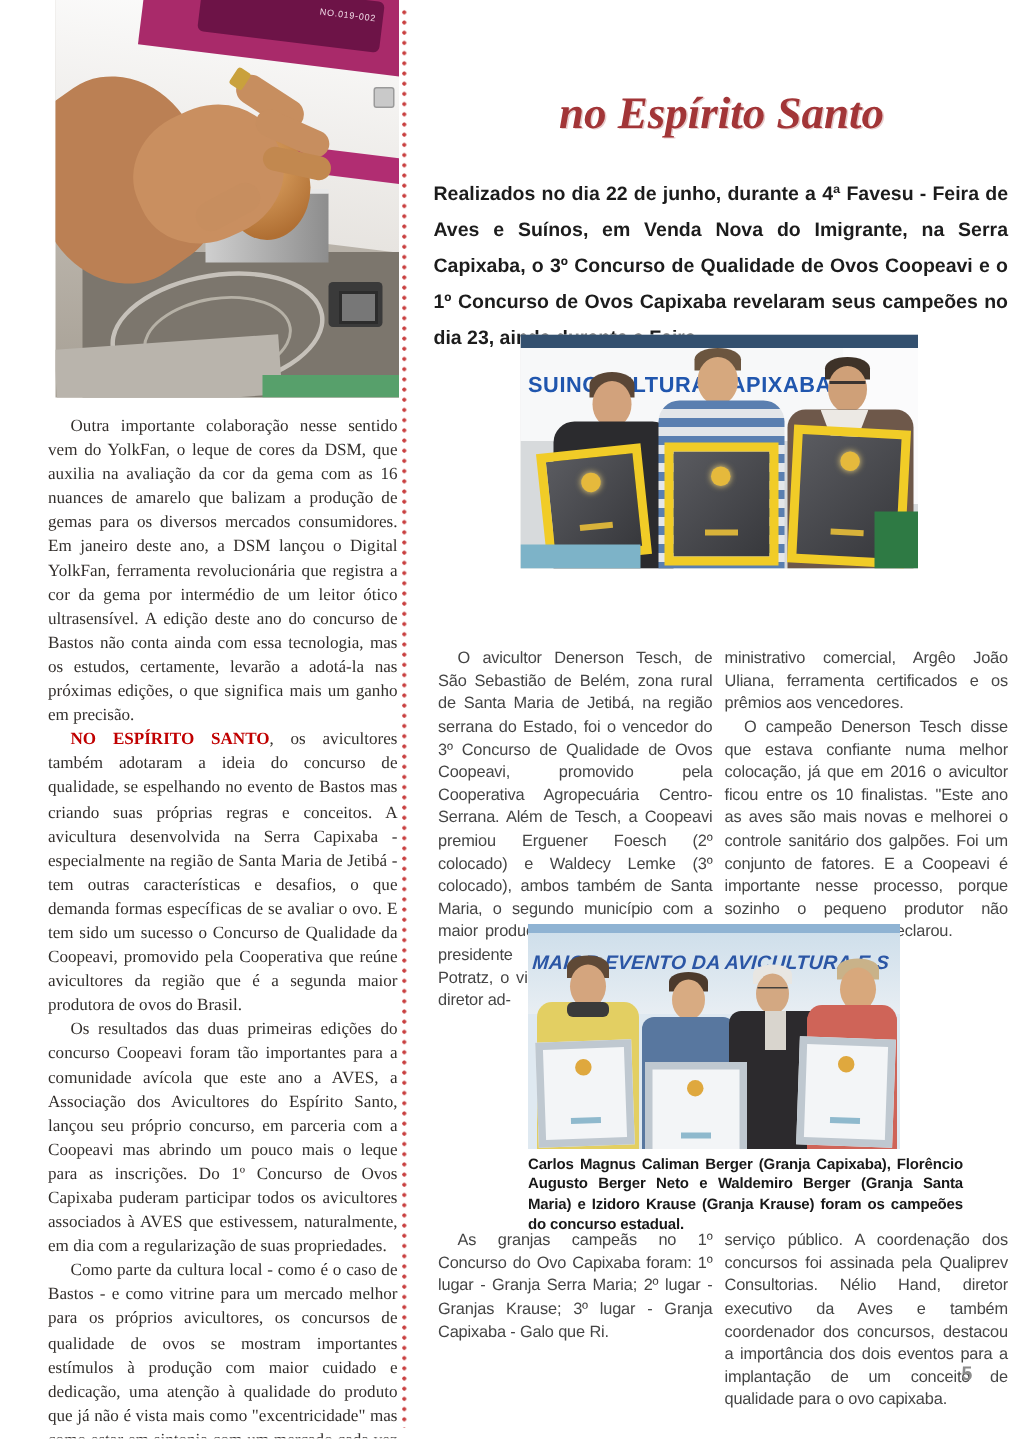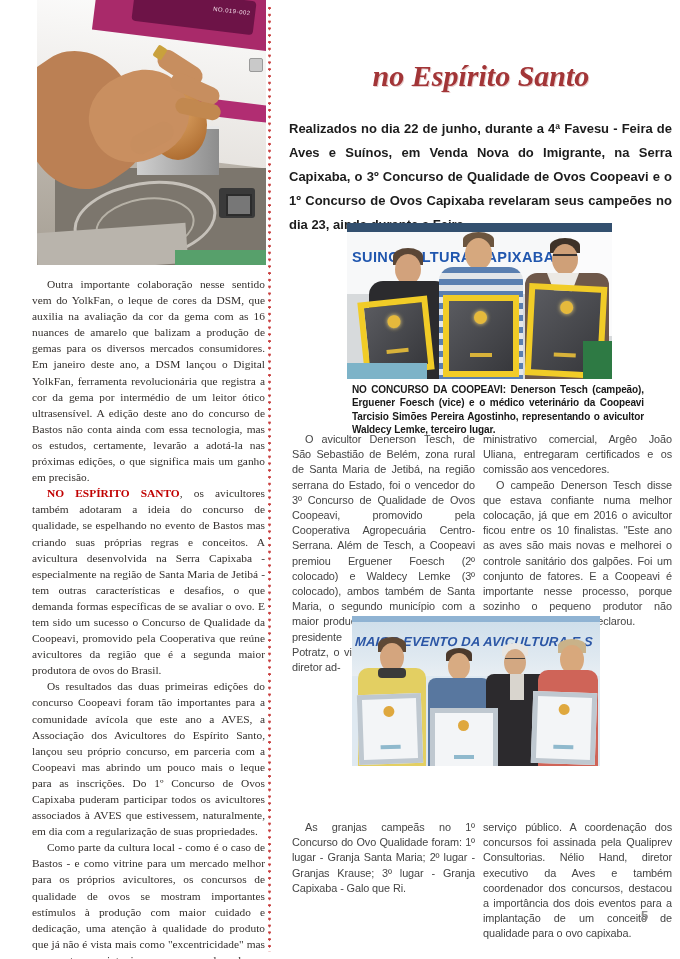--- a/index.html
+++ b/index.html
@@ -210,27 +210,26 @@
     <div class="q1-m3-glasses"></div>
     <div class="q1-m3-body"></div>
     <div class="q1-m3-shirt"></div>
     <div class="q1-frame q1-f1"></div>
     <div class="q1-frame q1-f2"></div>
     <div class="q1-frame q1-f3"></div>
     <div class="q1-teal"></div>
     <div class="q1-green"></div>
   </div>
 
-  <div class="caption caption1">NO CONCURSO DA COOPEAVI: Denerson Tesch (campeão), Erguener Foesch (vice) e o médico veterinário da Coopeavi Tarcisio Simões Pereira Agostinho, representando o avicultor Waldecy Lemke, terceiro lugar.</div>
 
   <div class="sanscol a1-left">
     <p class="ind">O avicultor Denerson Tesch, de São Sebastião de Belém, zona rural de Santa Maria de Jetibá, na região serrana do Estado, foi o vencedor do 3º Concurso de Qualidade de Ovos Coopeavi, promovido pela Cooperativa Agropecuária Centro-Serrana. Além de Tesch, a Coopeavi premiou Erguener Foesch (2º colocado) e Waldecy Lemke (3º colocado), ambos também de Santa Maria, o segundo município com a maior produção de ovos do Brasil. O presidente da cooperativa, Arno Potratz, o vice, Denilson Potratz, e o diretor ad-</p>
   </div>
   <div class="sanscol a1-right">
-    <p>ministrativo comercial, Argêo João Uliana, entregaram certificados e os comissão aos vencedores.</p>
+    <p>ministrativo comercial, Argêo João Uliana, ferramenta certificados e os prêmios aos vencedores.</p>
     <p class="ind">O campeão Denerson Tesch disse que estava confiante numa melhor colocação, já que em 2016 o avicultor ficou entre os 10 finalistas. "Este ano as aves são mais novas e melhorei o controle sanitário dos galpões. Foi um conjunto de fatores. E a Coopeavi é importante nesse processo, porque sozinho o pequeno produtor não consegue resultados", declarou.</p>
   </div>
 
   <div class="photo2">
     <div class="q2-top"></div>
     <div class="q2-band"></div>
     <div class="q2-banner">MAIOR EVENTO DA AVICULTURA E S</div>
     <div class="q2-m1-hair"></div>
     <div class="q2-m1-head"></div>
     <div class="q2-m1-body"></div>
@@ -244,23 +243,24 @@
     <div class="q2-m3-body"></div>
     <div class="q2-m3-shirt"></div>
     <div class="q2-m4-hair"></div>
     <div class="q2-m4-head"></div>
     <div class="q2-m4-body"></div>
     <div class="q2-frame q2-f1"></div>
     <div class="q2-frame q2-f2"></div>
     <div class="q2-frame q2-f3"></div>
   </div>
 
+  <div class="caption caption2">Carlos Magnus Caliman Berger (Granja Capixaba), Florêncio Augusto Berger Neto e Waldemiro Berger (Granja Santa Maria) e Izidoro Krause (Granja Krause) foram os campeões do concurso estadual.</div>
 
   <div class="sanscol a2-left">
-    <p class="ind">As granjas campeãs no 1º Concurso do Ovo Qualidade foram: 1º lugar - Granja Santa Maria; 2º lugar - Granjas Krause; 3º lugar - Granja Capixaba - Galo que Ri.</p>
+    <p class="ind">As granjas campeãs no 1º Concurso do Ovo Capixaba foram: 1º lugar - Granja Serra Maria; 2º lugar - Granjas Krause; 3º lugar - Granja Capixaba - Galo que Ri.</p>
   </div>
   <div class="sanscol a2-right">
     <p>serviço público. A coordenação dos concursos foi assinada pela Qualiprev Consultorias. Nélio Hand, diretor executivo da Aves e também coordenador dos concursos, destacou a importância dos dois eventos para a implantação de um conceito de qualidade para o ovo capixaba.</p>
   </div>
 
   <div class="pagenum">5</div>
 
 </div>
 
 </body></html>

